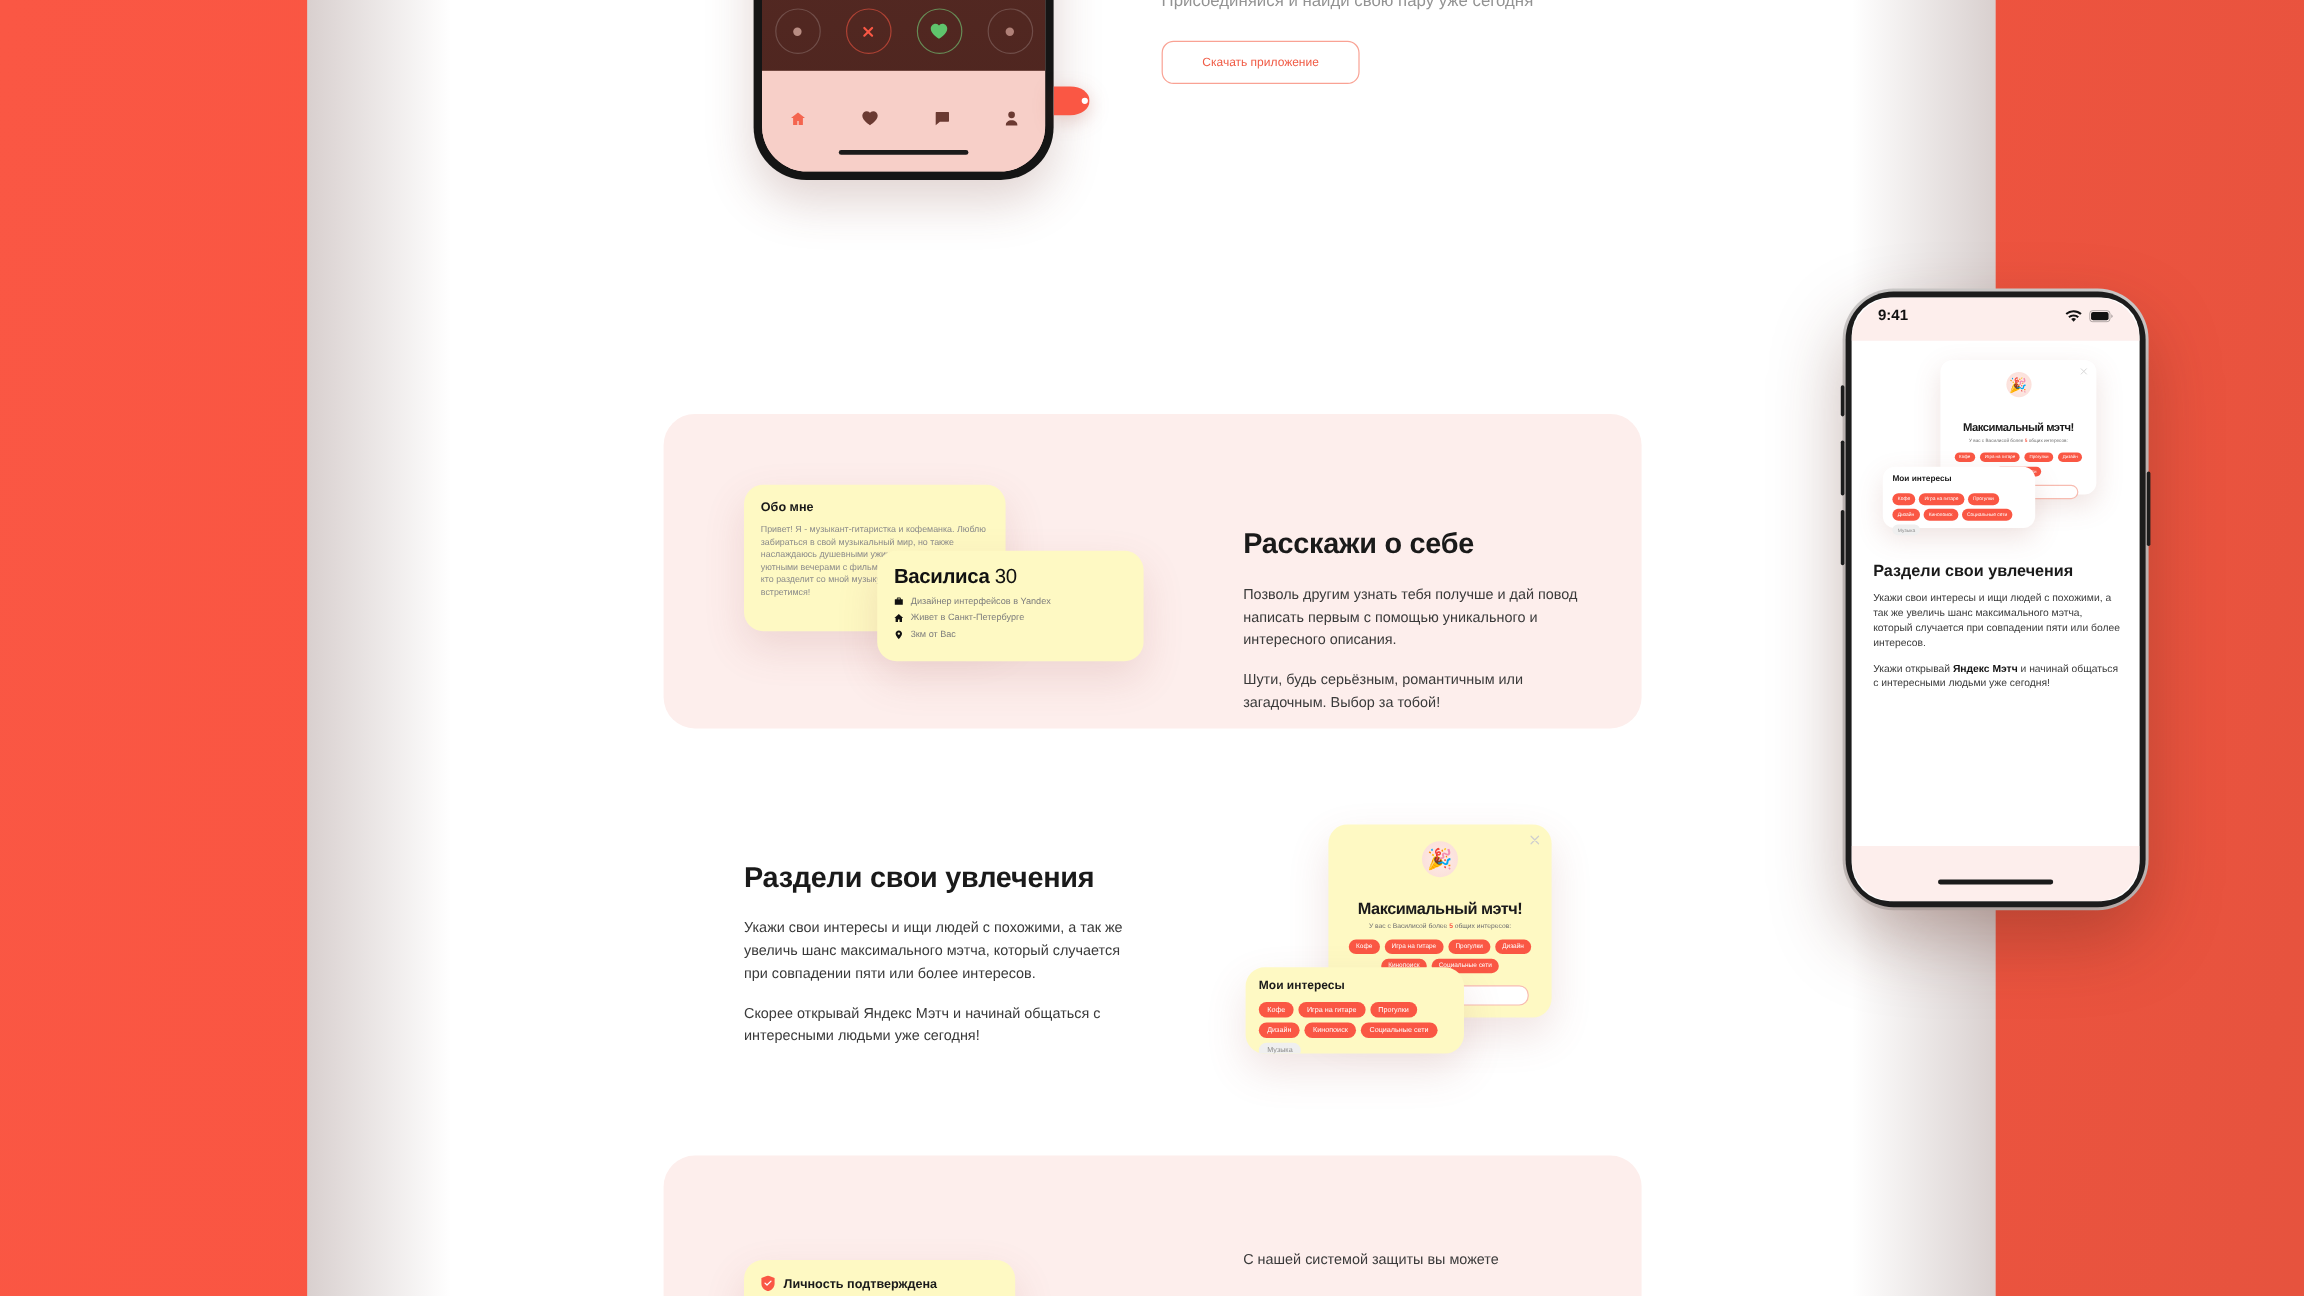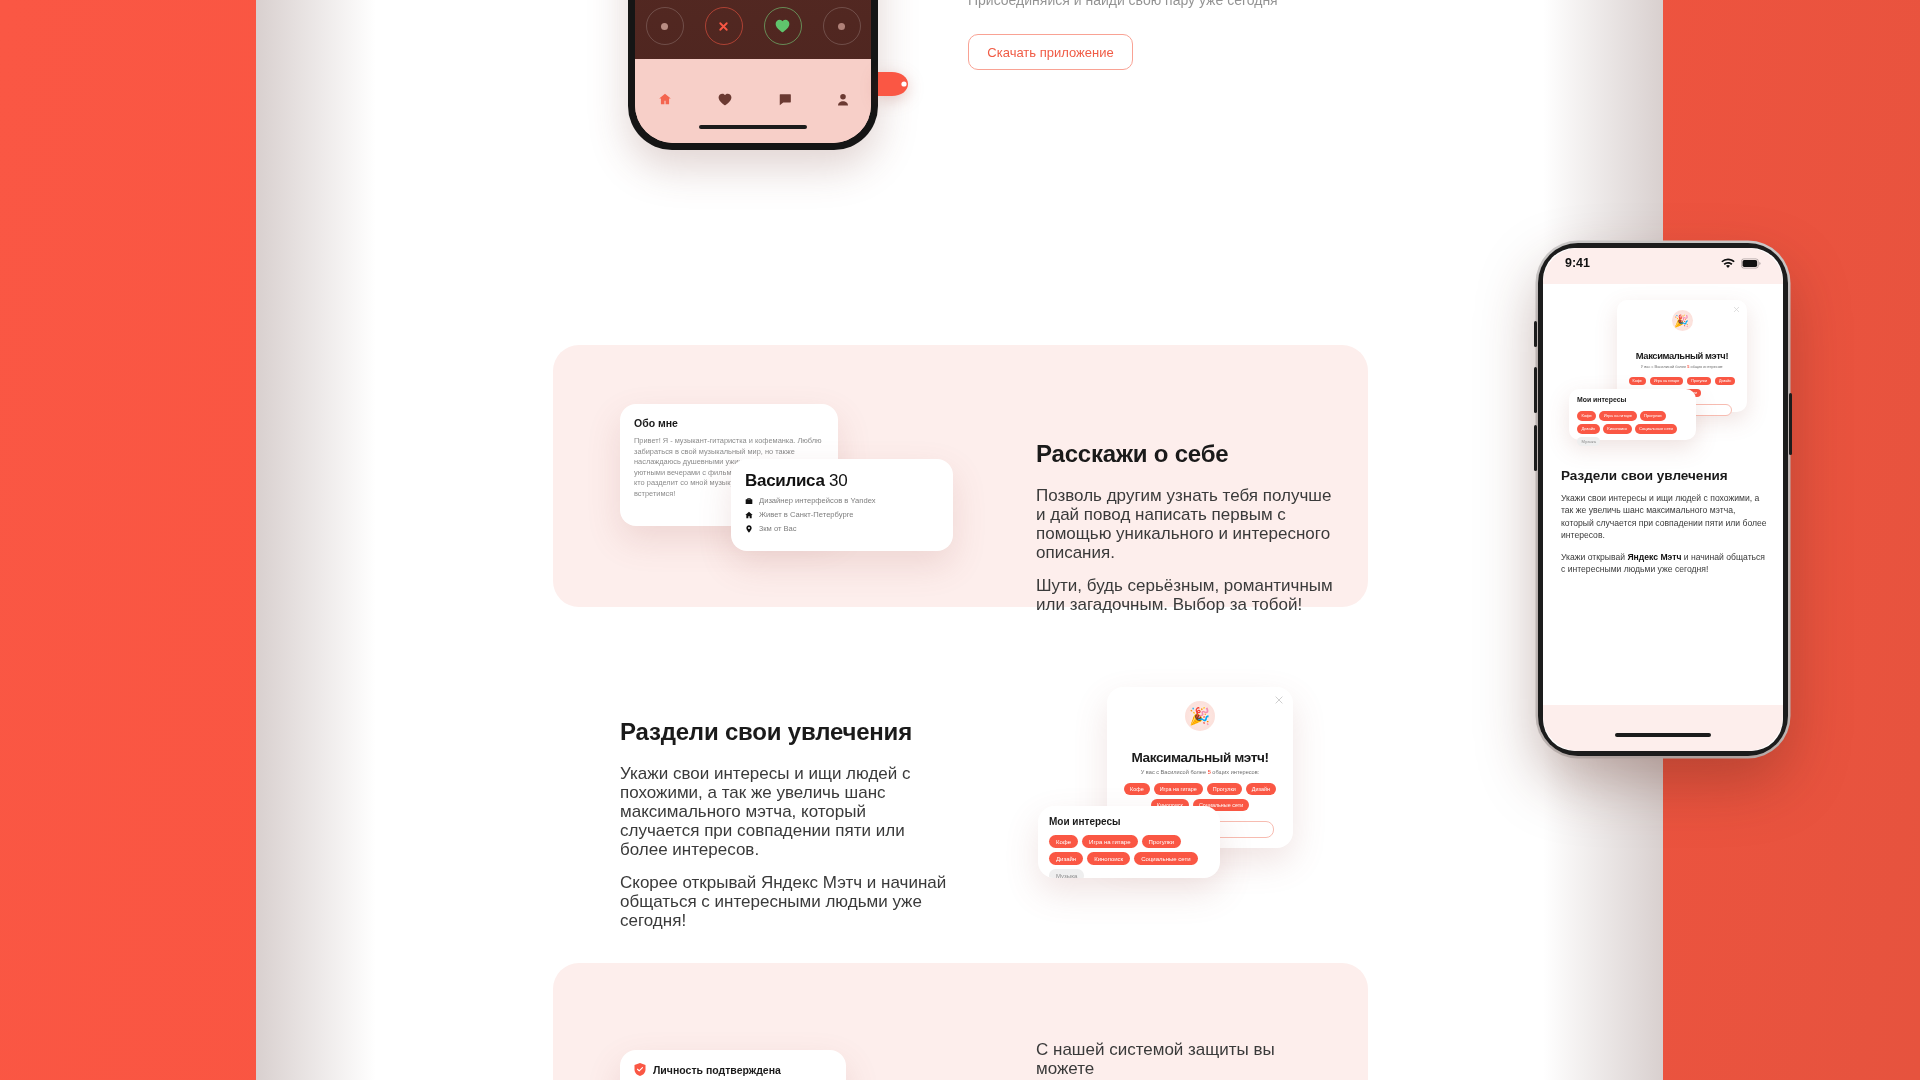--- a/index.html
+++ b/index.html
@@ -29,30 +29,30 @@
     position: absolute; left: 1543px; top: 0; width: 120px; height: 1080px;
     background: linear-gradient(270deg, rgba(80,40,35,.22), rgba(255,255,255,0));
     pointer-events:none;
   }
 
   
   .h2 {
     font-size: 24px; font-weight: 700; color: #1A1A1A; letter-spacing: -0.2px;
   }
   .body {
-    font-size: 17px; line-height: 19px; color: #3A3A3A;
+    font-size: 12px; line-height: 19px; color: #3A3A3A;
   }
   .body + .body { margin-top: 14px; }
 
   
   .cta-btn {
     position: absolute; left: 968px; top: 34px;
     width: 165px; height: 36px; border-radius: 10px;
     border: 1px solid #F9A294; background: #fff; color: #F05B45;
-    font-size: 13px; font-family: "Liberation Sans", sans-serif;
+    font-size: 10px; font-family: "Liberation Sans", sans-serif;
     cursor: pointer;
   }
   .cta-caption {
     position:absolute; left: 968px; top: -8px; width: 520px;
     font-size: 14px; color:#3A3A3A; opacity:.55;
     white-space:nowrap; overflow:hidden;
   }
 
   
   .phone-top {
@@ -84,21 +84,21 @@
 
   
   .panel-pink {
     position: absolute; background: #FDEEEC; border-radius: 26px;
   }
   #panel-about { left: 553px; top: 345px; width: 815px; height: 262px; }
   #panel-safe  { left: 553px; top: 963px; width: 815px; height: 262px; }
 
   
   .wcard {
-    position: absolute; background: #ffffff; border-radius: 16px;
+    position: absolute; background: #fef9c3; border-radius: 16px;
     box-shadow: 0 14px 34px rgba(160,90,80,.16);
     overflow: hidden;
   }
   #card-about { left: 620px; top: 404px; width: 218px; height: 122px; padding: 13px 14px; }
   #card-about .t { font-size: 10.5px; font-weight:700; color:#1A1A1A; margin-bottom:7px; }
   #card-about .p { font-size: 7.4px; line-height: 10.6px; color:#8b8b8b; }
 
   #card-vasilisa { left: 731px; top: 459px; width: 222px; height: 92px; padding: 12px 14px; }
   .v-name { font-size: 17px; font-weight: 700; color:#111; letter-spacing:-.3px; }
   .v-name span { font-weight: 400; }

